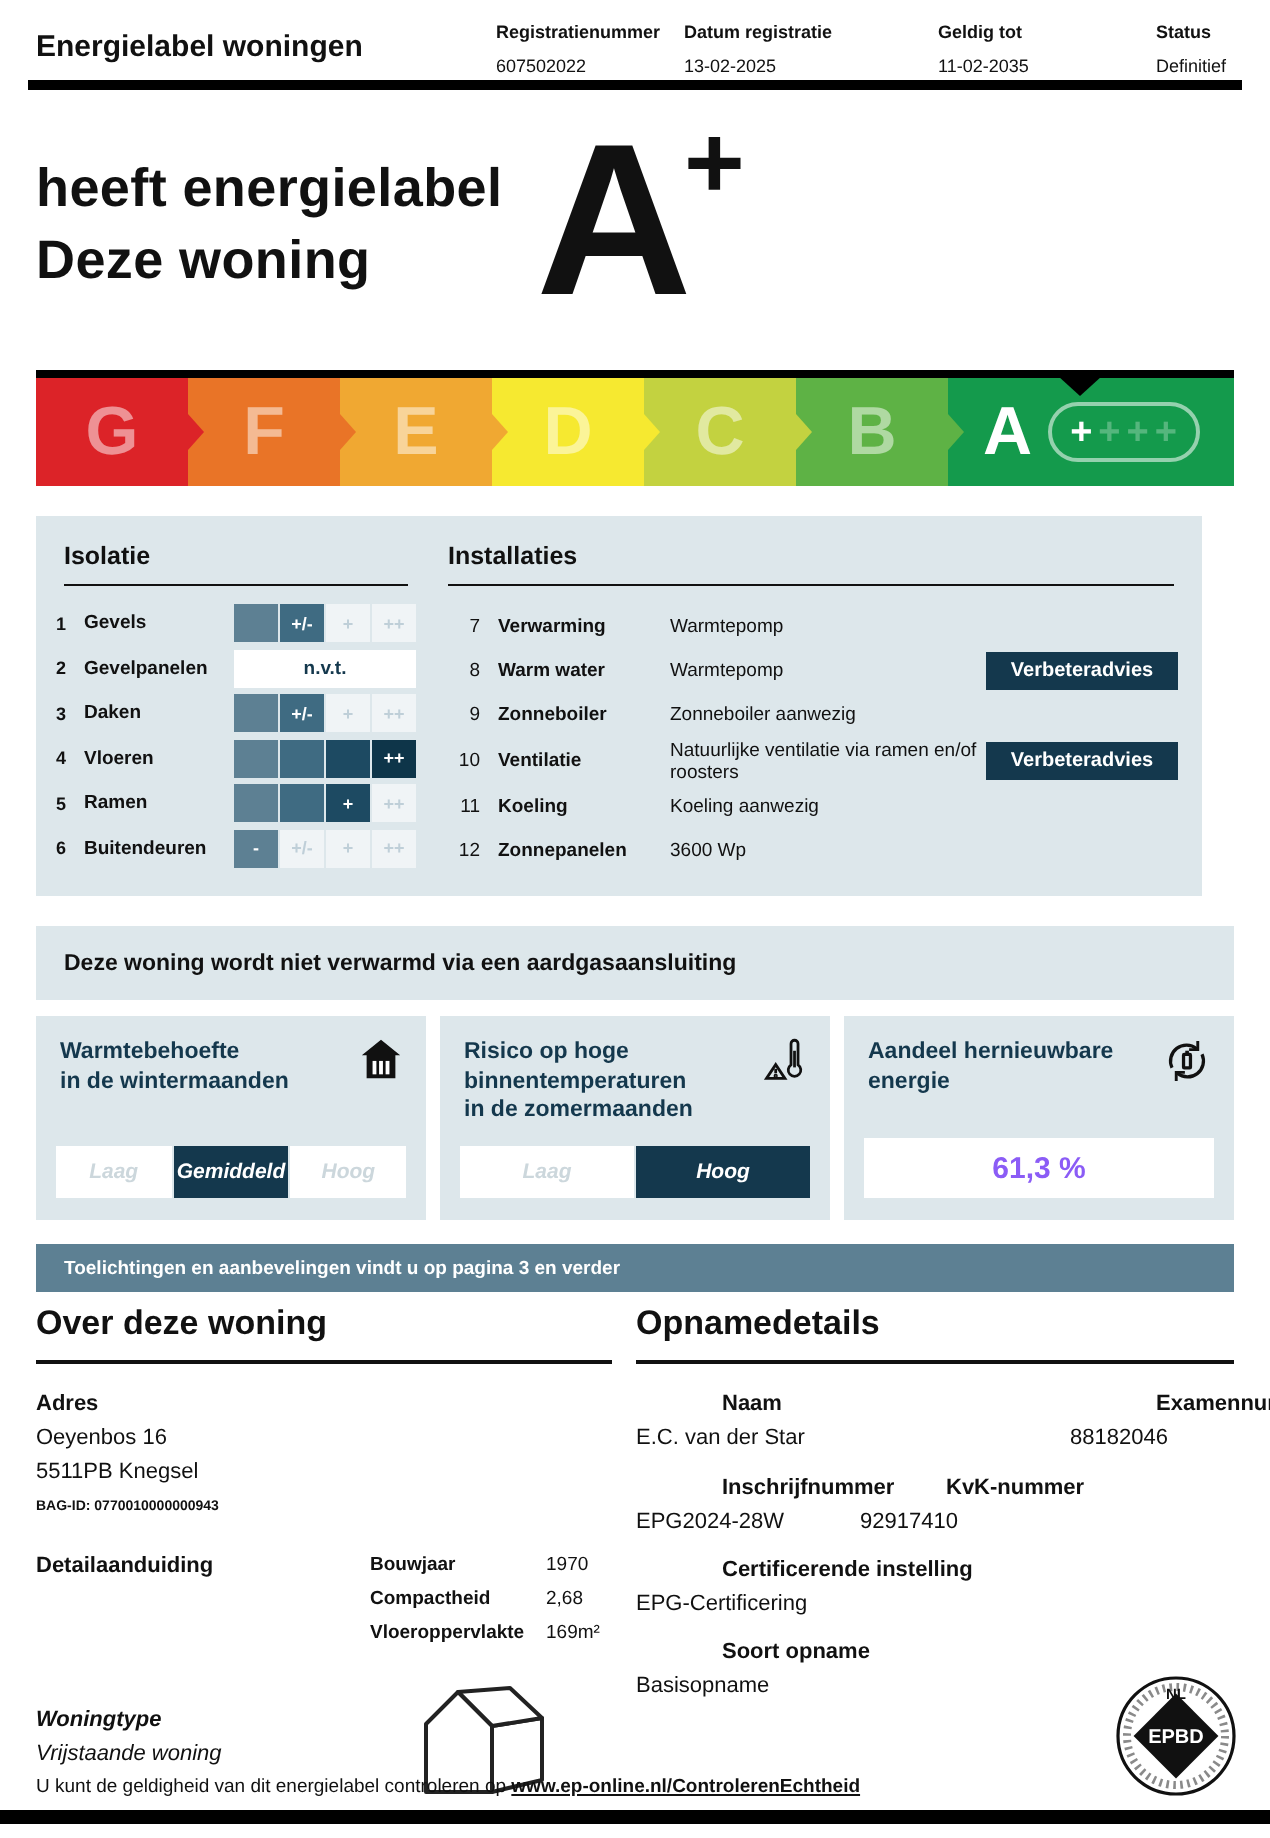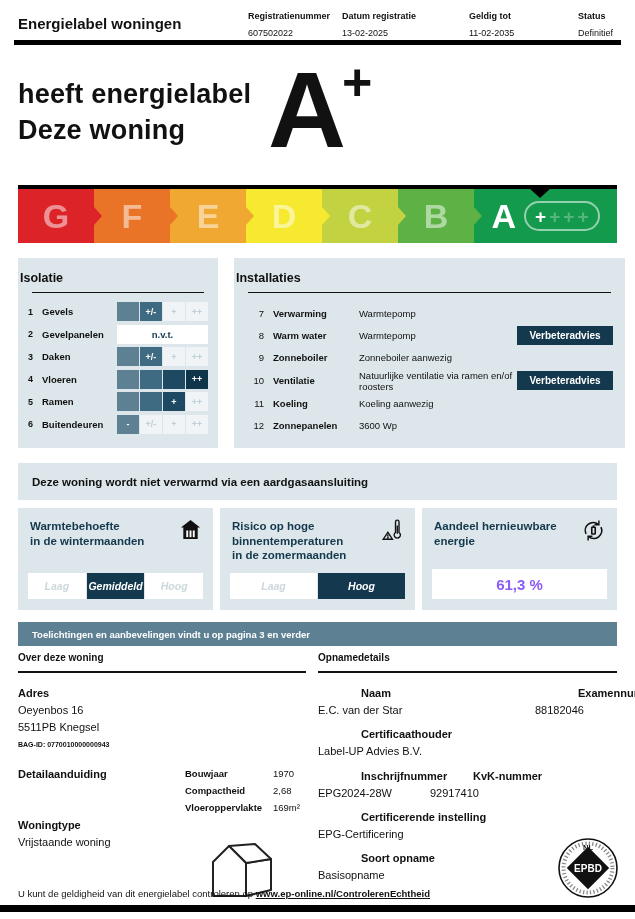--- a/index.html
+++ b/index.html
@@ -37,22 +37,22 @@
   .seg4{background:#c3d240;color:#c3d240;} .seg5{background:#5eb245;color:#5eb245;}
   .seg6{background:#149a4c;color:#149a4c;}
   .pill{border:2px solid rgba(255,255,255,.55);border-radius:15px;height:26px;display:flex;align-items:center;
     padding:0 9px;gap:3px;font-weight:bold;font-size:19px;}
   .pill span{color:rgba(255,255,255,.28);line-height:1;}
   .pill .active{color:#fff;}
 
   
   .panel{position:absolute;background:#dde7eb;box-sizing:border-box;}
   .box-isolatie{left:18px;top:258px;width:200px;height:190px;}
-  .box-installaties{left:234px;top:258px;width:391px;height:190px;}
-  .box-title{font-size:12.5px;font-weight:bold;margin:13px 2px 7px;}
+  .box-installaties{left:210px;top:258px;width:391px;height:190px;}
+  .box-title{font-size:12.5px;font-weight:bold;margin:13px 14px 7px;}
   .box-rule{height:1.3px;background:#111;margin:0 14px;}
 
   .iso-rows{position:absolute;left:0;right:0;top:40px;bottom:8px;display:flex;flex-direction:column;
     justify-content:space-between;padding:4px 10px 6px;}
   .iso-row{display:flex;align-items:center;}
   .iso-num{width:14px;font-size:9px;font-weight:bold;}
   .iso-label{flex:1;font-size:9.5px;font-weight:bold;}
   .iso-cells{display:flex;gap:1px;}
   .iso-cell{width:22px;height:19px;display:flex;align-items:center;justify-content:center;
     font-size:9px;font-weight:bold;color:#fff;}
@@ -82,35 +82,35 @@
   .seg-option{flex:1;background:#fff;display:flex;align-items:center;justify-content:center;
     font-size:10.5px;font-weight:bold;color:#ccd7dc;font-style:italic;}
   .seg-option.selected{background:#14384d;color:#fff;}
   .value-box{position:absolute;left:10px;right:10px;bottom:11px;height:30px;background:#fff;
     display:flex;align-items:center;justify-content:center;font-size:15px;font-weight:bold;color:#8b5cf6;}
 
   .notice{left:18px;top:622px;width:599px;height:24px;background:#5d8093;display:flex;align-items:center;}
   .notice span{color:#fff;font-size:9.5px;font-weight:bold;margin-left:14px;}
 
   
-  .sec-title{font-size:10px;font-weight:bold;}
+  .sec-title{font-size:17px;font-weight:bold;}
   .sec-rule{height:1.5px;background:#111;margin-top:8px;}
   .about{position:absolute;left:18px;top:652px;width:288px;}
   .opname{position:absolute;left:318px;top:652px;width:299px;}
   .lbl-b{font-size:11px;font-weight:bold;}
   .val-t{font-size:11px;}
   .mt14{margin-top:14px;} .mt4{margin-top:5px;} .mt12{margin-top:12px;}
   .bag{font-size:7px;font-weight:bold;margin-top:8px;}
   .about-row{display:flex;margin-top:20px;}
   .detail-label{width:167px;}
   .facts{flex:1;}
   .fact-row{display:flex;margin-bottom:6px;}
   .fact-label{width:88px;font-size:9.5px;font-weight:bold;}
   .fact-value{font-size:9.5px;}
-  .woningtype{}
+  .woningtype{margin-top:26px;font-style:italic;}
   .op-row{display:flex;justify-content:space-between;margin-top:14px;}
   .op-block .lbl-b{display:block;padding-left:43px;}
   .op-block .val-t{display:block;margin-top:5px;}
   .op-right{width:82px;}
   .op-cols{display:flex;margin-top:13px;}
   .op-col1{width:112px;}
   .house-outline{position:absolute;left:206px;top:838px;}
   .stamp{position:absolute;left:556px;top:836px;}
 
   
@@ -391,24 +391,20 @@
     <div class="op-row">
       <div class="op-block">
         <span class="lbl-b">Naam</span>
         <span class="val-t">E.C. van der Star</span>
       </div>
       <div class="op-block op-right">
         <span class="lbl-b">Examennummer</span>
         <span class="val-t">88182046</span>
       </div>
     </div>
-    <div class="op-block mt12">
-      <span class="lbl-b">Certificaathouder</span>
-      <span class="val-t">Label-UP Advies B.V.</span>
-    </div>
     <div class="op-cols">
       <div class="op-block op-col1">
         <span class="lbl-b">Inschrijfnummer</span>
         <span class="val-t">EPG2024-28W</span>
       </div>
       <div class="op-block">
         <span class="lbl-b">KvK-nummer</span>
         <span class="val-t">92917410</span>
       </div>
     </div>

